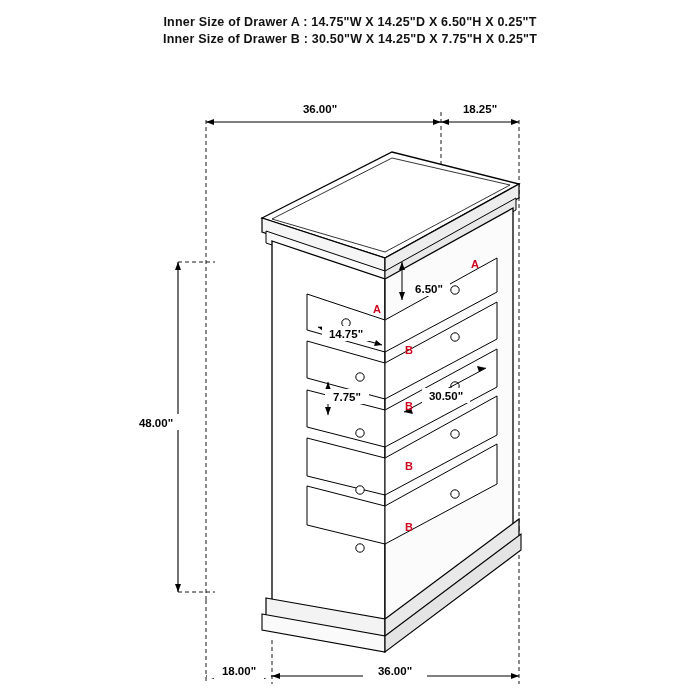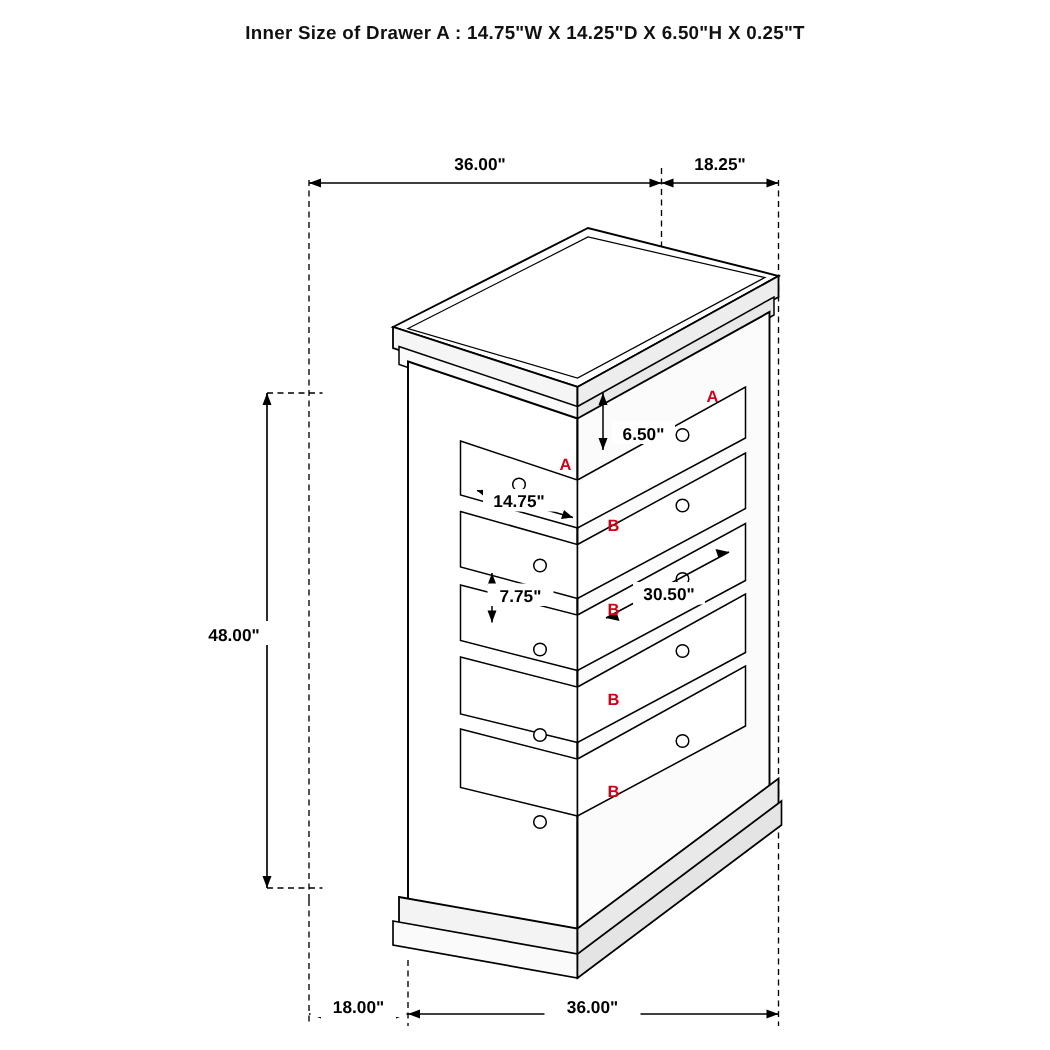--- a/index.html
+++ b/index.html
@@ -59,20 +59,21 @@
     fill: #d0021b;
   }
 </style>
 </head>
 <body>
 
 <div id="root">
 
   <div class="notes">
     <div class="line">Inner Size of Drawer A : 14.75"W X 14.25"D X 6.50"H X 0.25"T</div>
+    <div class="line">Inner Size of Drawer B : 30.50"W X 14.25"D X 7.75"H X 0.25"T</div>
   </div>
 
   <svg id="drawing" viewBox="0 0 700 700">
 
     <g stroke="#000" stroke-width="0.9" fill="none" stroke-dasharray="4 3">
       <line x1="206" y1="120" x2="206" y2="600"></line>
       <line x1="441" y1="112" x2="441" y2="258"></line>
       <line x1="519" y1="120" x2="519" y2="527"></line>
       <line x1="206" y1="600" x2="206" y2="684"></line>
       <line x1="272" y1="640" x2="272" y2="684"></line>

